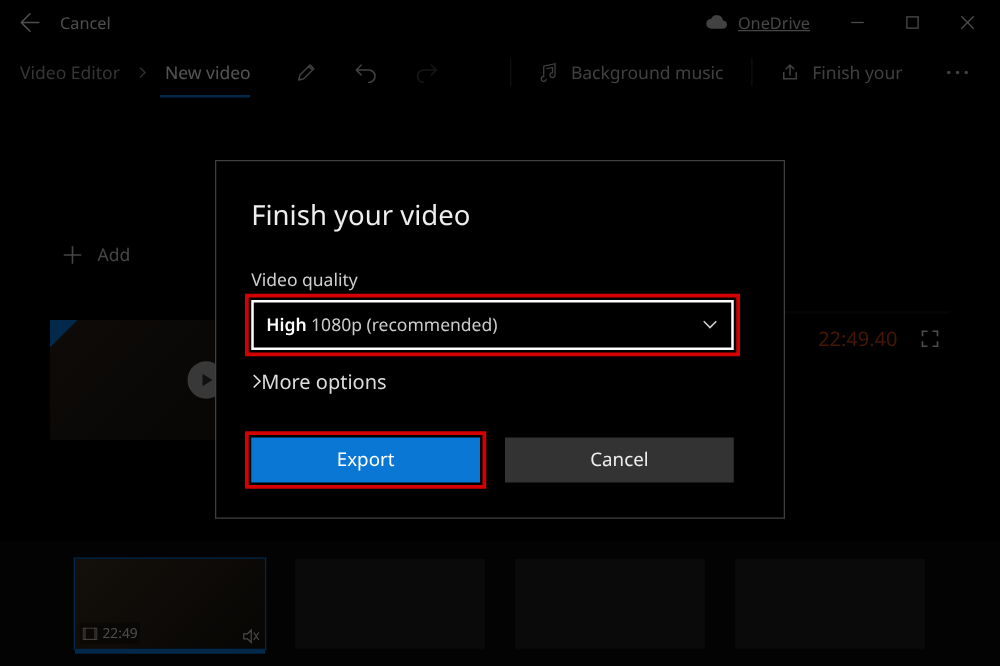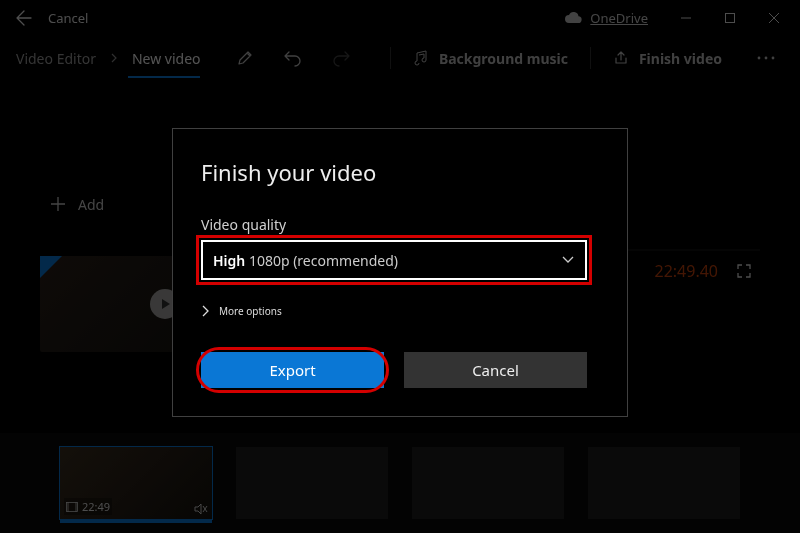--- a/index.html
+++ b/index.html
@@ -44,21 +44,21 @@
     gap: 4px;
   }
   .crumb { padding: 0 8px; color:#999; }
   .crumb.active { color:#eee; }
   .tab-underline {
     position:absolute; height:2px; background:#0a77d5;
   }
   .sep-chevron { color:#777; padding: 0 2px; }
   .icon-btn { width:44px; height:44px; display:flex; align-items:center; justify-content:center; }
   .cmd-right { margin-left:auto; display:flex; align-items:center; gap:8px; padding-right:4px;}
-  .cmd-right .grp { display:flex; align-items:center; gap:10px; padding: 0 14px; font-weight: bold; }
+  .cmd-right .grp { display:flex; align-items:center; gap:10px; padding: 0 14px; }
   .vline { width:1px; height:22px; background:#303030; }
   
   .main {
     position:relative; display:flex; height: 360px; padding: 20px 40px 0 40px;
   }
   .left-panel { width: 280px; }
   .add-btn { display:flex; align-items:center; gap:12px; color:#c8c8c8; font-size:14px; padding: 6px 10px; }
   .clip-thumb {
     margin-top: 36px; width: 160px; height: 96px;
     background: linear-gradient(135deg,#2a2018,#141210);
@@ -114,29 +114,29 @@
   }
   .dialog h1 { margin:0 0 28px 0; font-size:22px; font-weight:400; color:#eee; }
   .dlg-label { font-size:14px; color:#d0d0d0; margin-bottom:6px; }
   .combo {
     height:40px; border:2px solid #ffffff; display:flex; align-items:center;
     padding: 0 10px; justify-content:space-between; font-size:14px; color:#ccc;
     background:#000;
   }
   .combo .val b { color:#fff; font-weight:600; }
   .highlight-red { outline: 3px solid #d40000; outline-offset: 2px; }
-  .more-opts { display:flex; align-items:center; gap:10px; margin-top:24px; font-size:10px; color:#ddd; }
+  .more-opts { display:flex; align-items:center; margin-top:14px; font-size:16px; color:#ddd; }
   .btn-row { display:flex; gap:20px; margin-top:34px; }
   .btn {
     flex:1; height:36px; display:flex; align-items:center; justify-content:center;
     font-size:15px; cursor:pointer;
   }
   .btn.primary { background:#0a77d5; color:#fff; }
   .btn.secondary { background:#333; color:#eee; }
-  .btn-red-wrap { outline: 3px solid #d40000; outline-offset: 2px; flex:1; display:flex;border-radius:18px; }
+  .btn-red-wrap { outline: 3px solid #d40000; outline-offset: 2px; flex:1; display:flex; }
 </style>
 </head>
 <body>
 
 <div class="titlebar dimmed">
   <div class="back">
     <svg width="16" height="16" viewBox="0 0 16 16">
         <path d="M8 1 1 8l7 7M1 8h14" stroke="#e0e0e0" stroke-width="1.3" fill="none" stroke-linecap="round" stroke-linejoin="round"></path>
       </svg>
   </div>
@@ -197,21 +197,21 @@
       <svg width="16" height="16" viewBox="0 0 16 16">
           <path d="M6 13a2 2 0 1 1-2-2V3l9-2v9a2 2 0 1 1-2-2V4L6 5" stroke="#bbb" stroke-width="1" fill="none"></path>
         </svg>
       <span>Background music</span>
     </div>
     <div class="vline"></div>
     <div class="grp">
       <svg width="16" height="16" viewBox="0 0 16 16">
           <path d="M3 8v5h10V8M8 2v8M5 5l3-3 3 3" stroke="#bbb" stroke-width="1.2" fill="none" stroke-linecap="round" stroke-linejoin="round"></path>
         </svg>
-      <span>Finish video</span>
+      <span>Finish your</span>
     </div>
     <div class="icon-btn">
       <svg width="18" height="4" viewBox="0 0 18 4">
           <circle cx="2" cy="2" r="1.4" fill="#bbb"></circle>
           <circle cx="9" cy="2" r="1.4" fill="#bbb"></circle>
           <circle cx="16" cy="2" r="1.4" fill="#bbb"></circle>
         </svg>
     </div>
   </div>
 </div>

